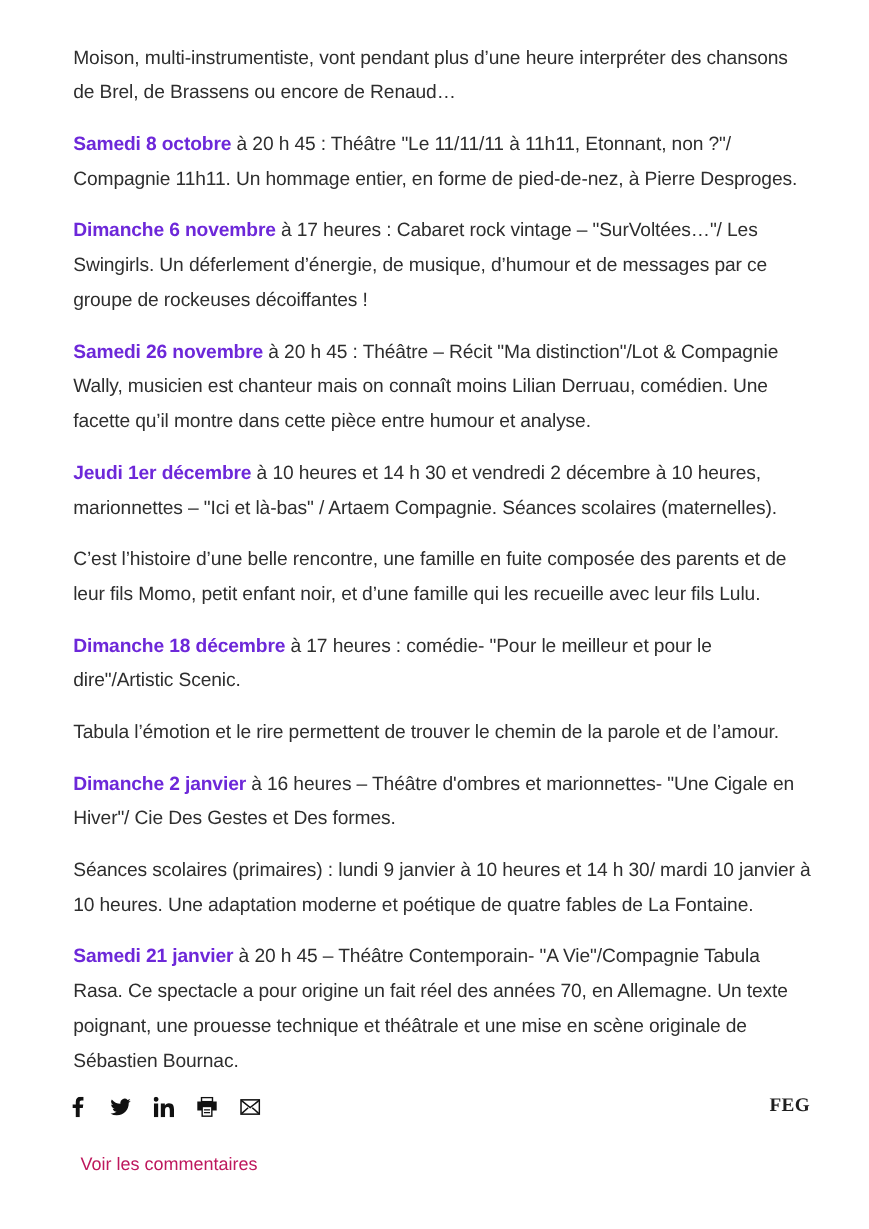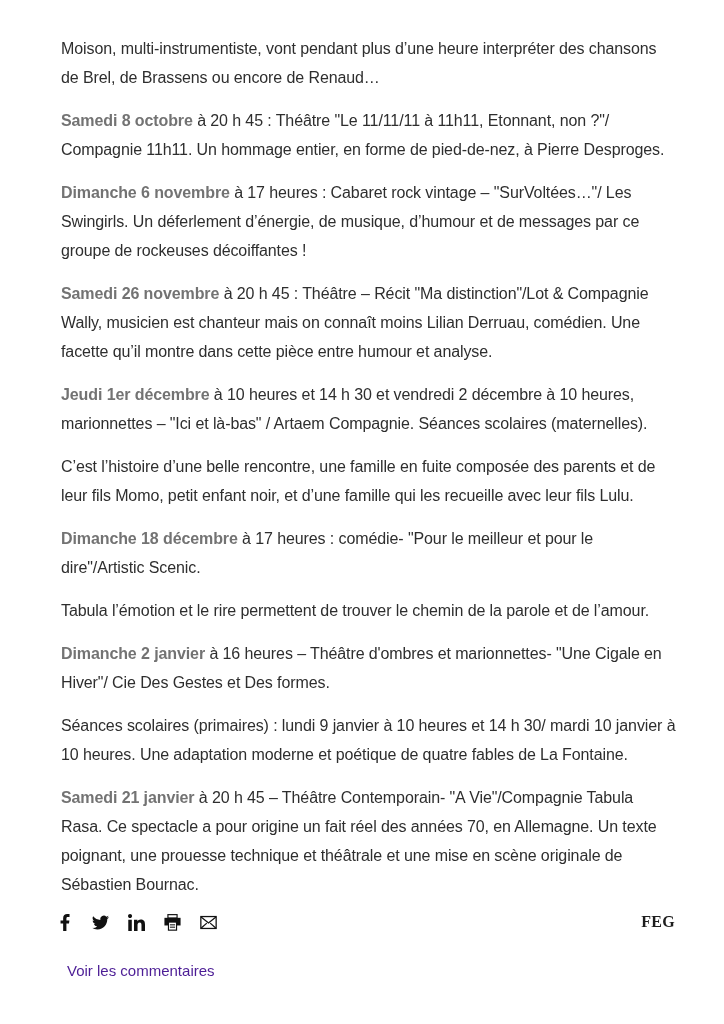--- a/index.html
+++ b/index.html
@@ -9,42 +9,42 @@
     -webkit-font-smoothing:antialiased;
   }
   .content{padding:34px 47px 0 49px;}
   .content p{
     margin:0 0 14px 12px;
     font-size:16px;
     line-height:29px;
     letter-spacing:-0.1px;
     color:#2e2e2e;
   }
-  .content p strong{color:#737373;font-weight:700;}
+  .content p strong{color:#6d28d9;font-weight:700;}
   .share-row{
     margin-top:0;
     display:flex;
     justify-content:space-between;
   }
   .share-icons{display:flex;gap:19px;align-items:center;padding-left:7px;}
   .share-icon{width:17px;height:17px;display:block;cursor:pointer;}
   .share-icon svg{display:block;width:100%;height:100%;}
   .site-label{
     font-family:"Liberation Serif",serif;
     font-weight:700;
     font-size:16px;
     color:#1e1e1e;
     letter-spacing:0.3px;
     padding-right:2px;
   }
   .comments-link{
     margin-top:31px;
     padding-left:18px;
     font-size:15px;
-    color:#4c1d95;
+    color:#be185d;
     cursor:pointer;
     display:inline-block;
   }
 </style>
 </head>
 <body>
 
 <div class="content">
 
   <p><strong></strong><span>Moison, multi-instrumentiste, vont pendant plus d’une heure interpréter des chansons de Brel, de Brassens ou encore de Renaud…</span></p>

